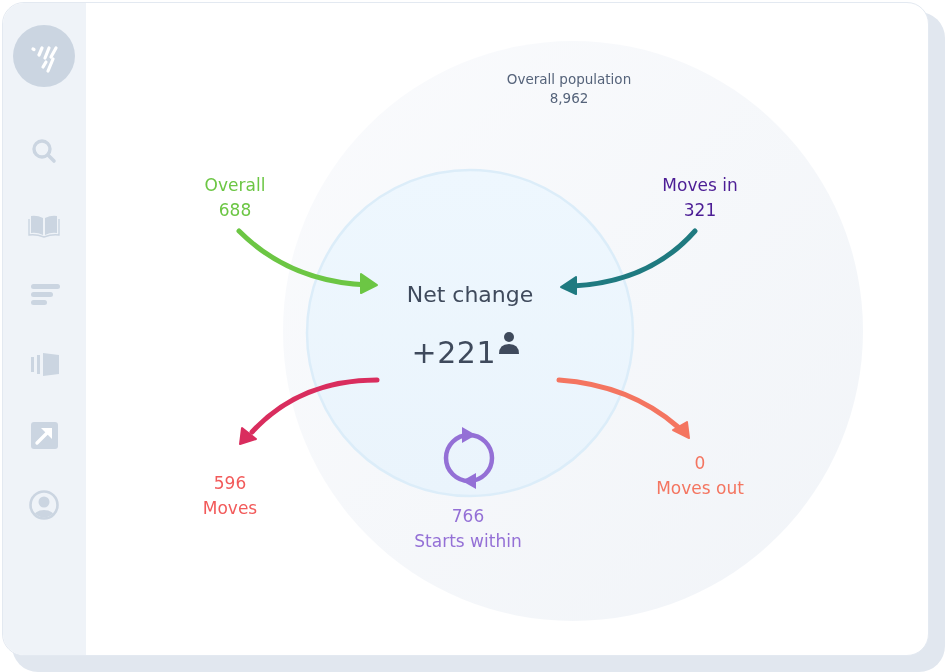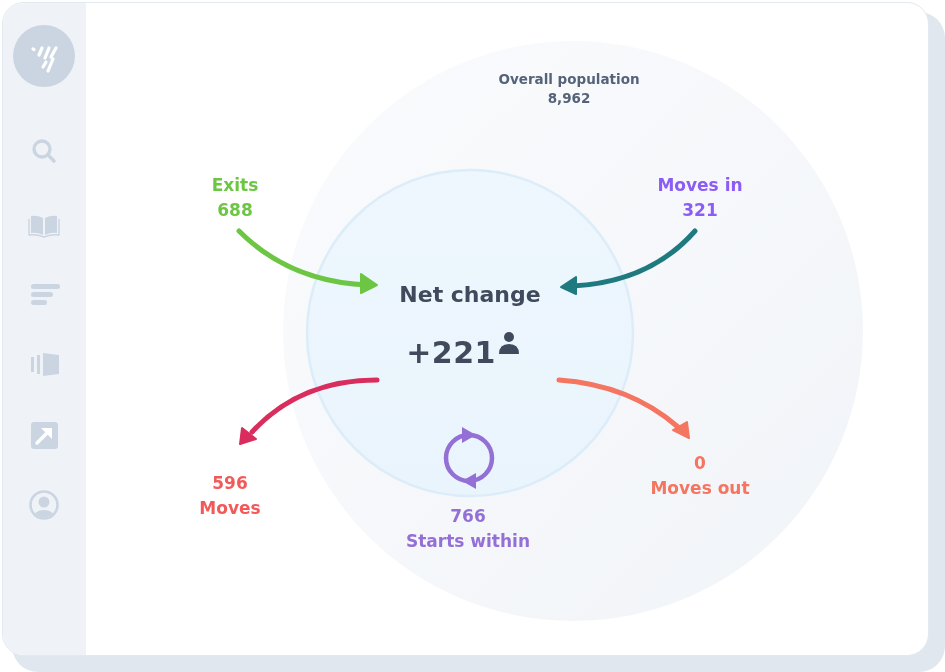--- a/index.html
+++ b/index.html
@@ -22,21 +22,21 @@
     background: #eff3f8;
   }
   .logo {
     position: absolute; left: 10px; top: 22px; width: 62px; height: 62px;
     border-radius: 50%; background: #cbd5e1;
   }
   .nav-icon { position: absolute; left: 24px; width: 34px; height: 34px; cursor: pointer; }
   .canvas { position: absolute; left: 0; top: 0; width: 945px; height: 672px; pointer-events: none; }
   .canvas svg { position: absolute; left: 0; top: 0; }
   .label {
-    position: absolute; text-align: center; font-weight: bold; line-height: 25px;
+    position: absolute; text-align: center; font-weight: normal; line-height: 25px;
     font-size: 17px; pointer-events: auto;
   }
   .small-label { font-size: 13.5px; line-height: 19px; color: #55637a; }
   .net-title { font-size: 22px; color: #3f4a5c; line-height: 30px; }
   .net-value { font-size: 30px; color: #3f4a5c; line-height: 38px; letter-spacing: 0.5px; margin-top: 10px; }
 </style>
 </head>
 <body>
 
 <div class="backing"></div>
@@ -159,25 +159,25 @@
       <path d="M499 354 Q499 344 509 344 Q519 344 519 354 Z" fill="#3f4a5c"></path>
     </g>
   </svg>
 
   <div class="label small-label" style="left:483px; top:70px; width:172px;">
     <div>Overall population</div>
     <div>8,962</div>
   </div>
 
   <div class="label" style="left:185px; top:173px; width:100px; color:#6cc644;">
-    <div>Exits</div>
+    <div>Overall</div>
     <div>688</div>
   </div>
 
-  <div class="label" style="left:640px; top:173px; width:120px; color:#8b5cf6;">
+  <div class="label" style="left:640px; top:173px; width:120px; color:#4c1d95;">
     <div>Moves in</div>
     <div>321</div>
   </div>
 
   <div class="label" style="left:370px; top:280px; width:200px;">
     <div class="net-title">Net change</div>
   </div>
   <div class="label net-value" style="left:396px; top:324px; width:100px; text-align:right;">+221</div>
 
   <div class="label" style="left:180px; top:451px; width:100px; color:#f25a5a;margin-top:20px;">

